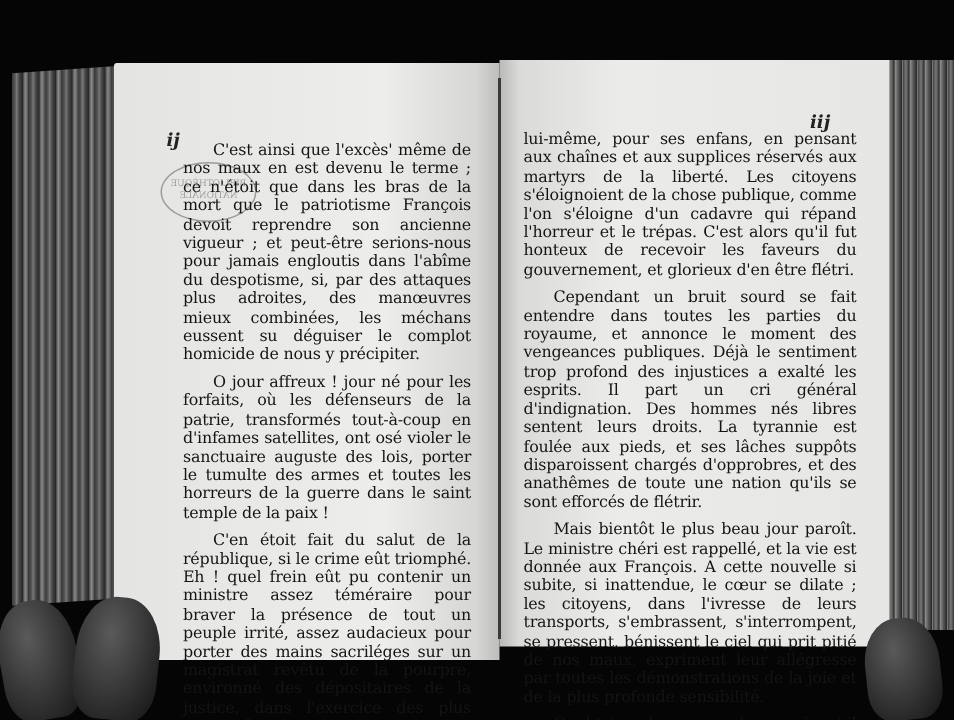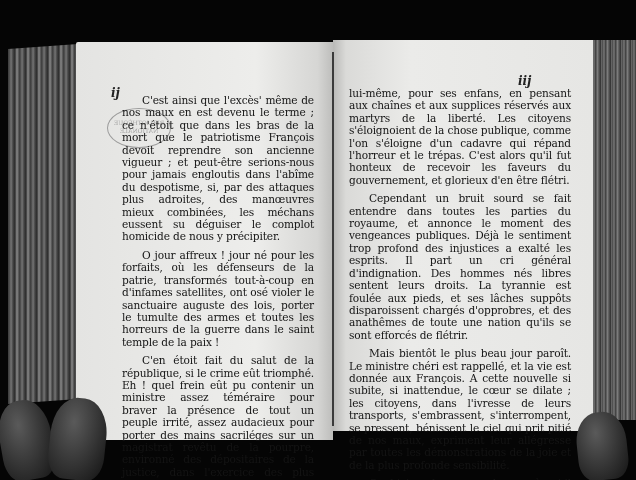--- a/index.html
+++ b/index.html
@@ -40,21 +40,21 @@
     }
     .text-block { position: absolute; }
     .left-text { left: 46px; top: 80px; width: 227px; }
     .right-text { left: 349px; top: 87px; width: 222px; }
     .para { margin-bottom: 6px; text-indent: 20px; }
     .para.noindent { text-indent: 0; }
     .folio {
       position: absolute; font-style: italic; font-weight: bold; font-size: 12px; color: #222;
     }
     .folio-left { left: 111px; top: 86px; }
-    .folio-right { left: 518px; top: 74px; }
+    .folio-right { left: 540px; top: 74px; }
     .stamp {
       position: absolute; left: 107px; top: 108px; width: 64px; height: 40px;
       border: 1px solid #8a8a8a; border-radius: 50%;
       color: #8d8d8d; font-size: 6px; line-height: 8px; text-align: center;
       padding-top: 10px; opacity: 0.8; transform: scaleX(-1);
     }
     .finger {
       position: absolute; background: radial-gradient(ellipse at 40% 30%, #5a5a5a 0%, #3a3a3a 45%, #1a1a1a 90%);
       border-radius: 45% 45% 30% 30%;
     }

